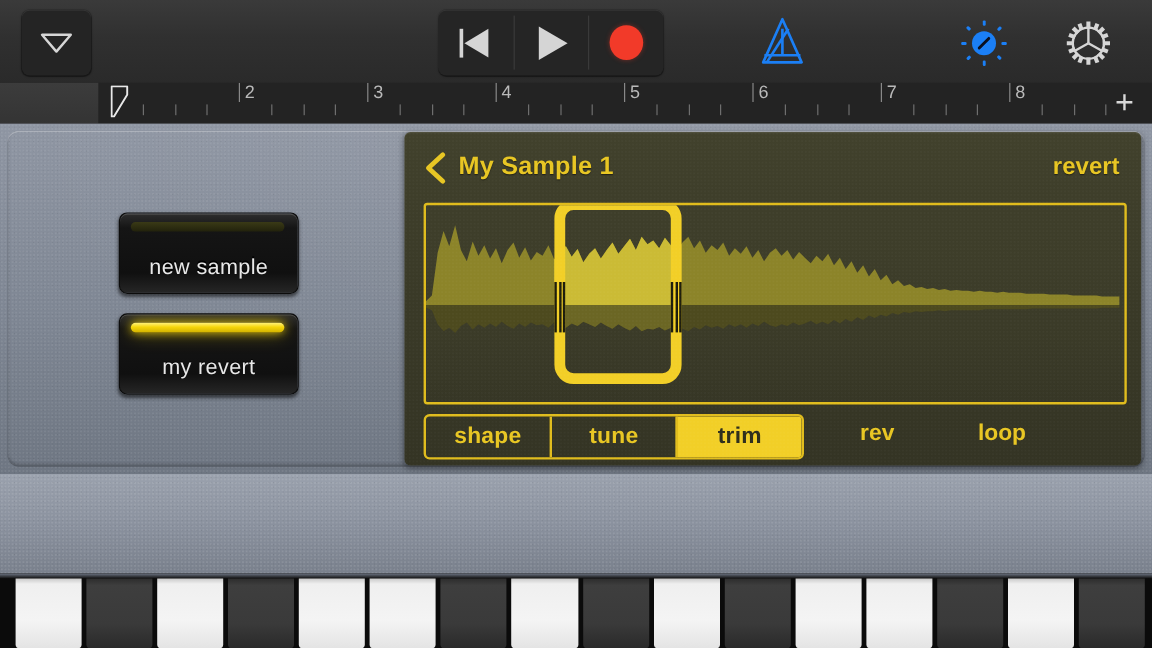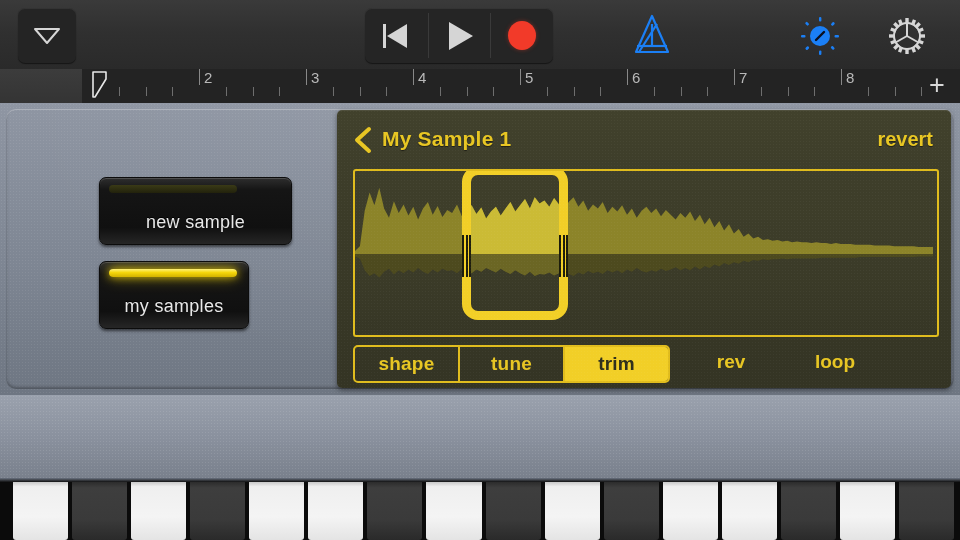--- a/index.html
+++ b/index.html
@@ -100,21 +100,21 @@
   .hw-led.on{
     background:linear-gradient(180deg,#fff27a,#f5d60a 45%,#d2b200);
     box-shadow:0 0 8px rgba(245,214,10,.85), 0 0 16px rgba(245,214,10,.45);
   }
   .hw-label{
     position:absolute;left:0;right:0;bottom:11px;text-align:center;
     color:#e8e8e8;font-size:18px;letter-spacing:.3px;
     font-family:"Liberation Sans",sans-serif;
     text-shadow:0 -1px 0 #000;
   }
-  #btn-new-sample{left:99px;top:177px;padding-left:43px;}
+  #btn-new-sample{left:99px;top:177px;}
   #btn-my-samples{left:99px;top:261px;}
 
   
   .screen{
     position:absolute;left:337px;top:110px;width:614px;height:278px;
     background:linear-gradient(180deg,#41412c 0%,#3b3b28 40%,#343424 100%);
     border-radius:5px;
     box-shadow:inset 0 1px 0 rgba(255,255,255,.08), 0 2px 5px rgba(0,0,0,.45);
     overflow:hidden;
   }
@@ -343,21 +343,21 @@
     <div class="body-inner"></div>
   </div>
 
   <div class="hw-btn" id="btn-new-sample">
     <div class="hw-led" id="led-new"></div>
     <div class="hw-label">new sample</div>
   </div>
 
   <div class="hw-btn" id="btn-my-samples">
     <div class="hw-led on" id="led-my"></div>
-    <div class="hw-label">my samples</div>
+    <div class="hw-label">my revert</div>
   </div>
 
   <div class="screen">
     <div class="scr-head">
       <svg id="back-chevron" viewBox="0 0 22 28">
         <polyline points="17,3 5,14 17,25" fill="none" stroke="#e8c623" stroke-width="4" stroke-linecap="round" stroke-linejoin="round"></polyline>
       </svg>
       <div id="sample-title">My Sample 1</div>
       <div id="revert-btn">revert</div>
     </div>

